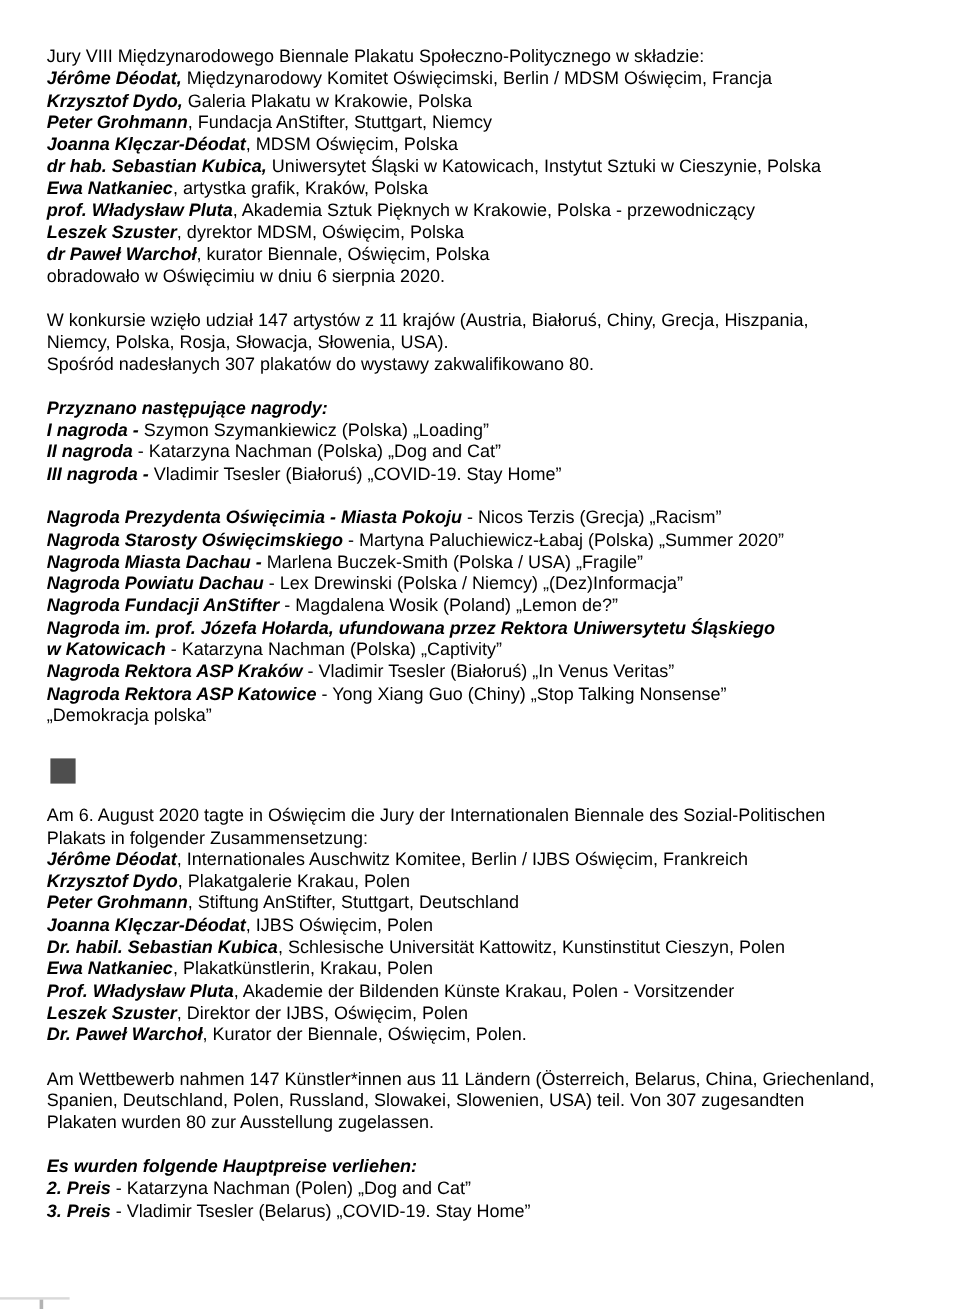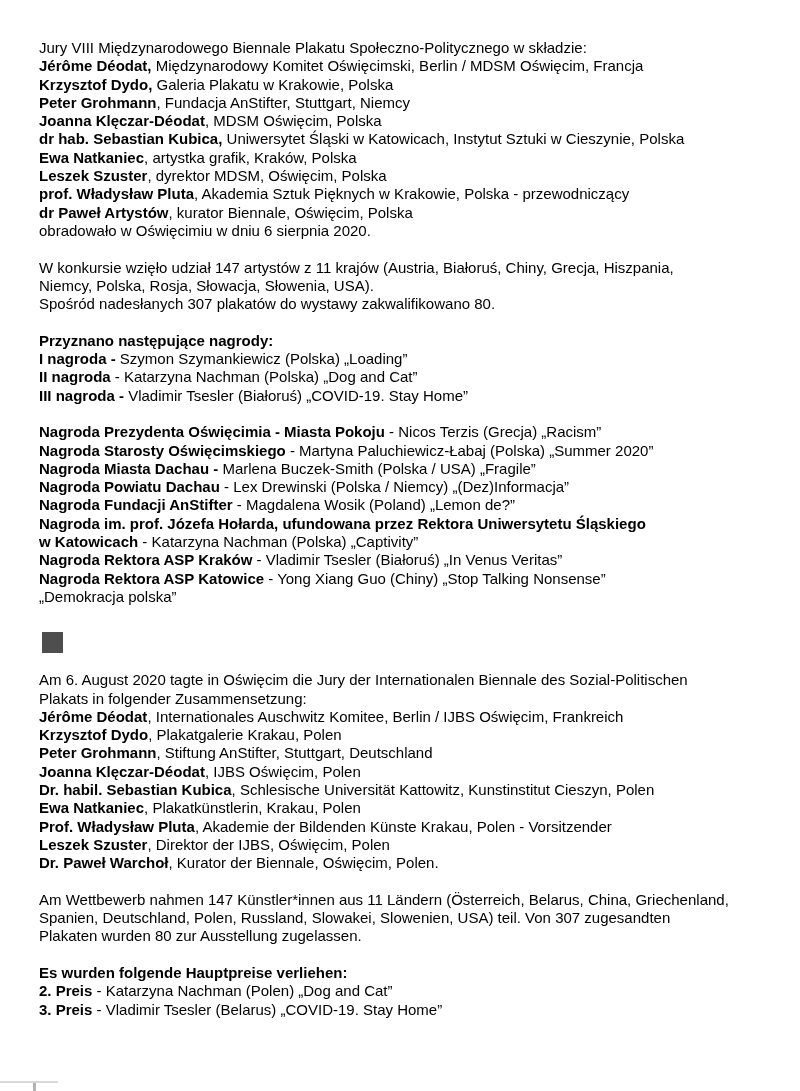--- a/index.html
+++ b/index.html
@@ -30,20 +30,21 @@
     line-height: 18.3px;
   }
   .block {
     margin: 0 0 18.3px 0;
   }
   .line {
     white-space: pre;
   }
   .seg.b {
     font-weight: bold;
+    font-style: italic;
   }
   .square {
     width: 21px;
     height: 21px;
     margin: 26px 0 18px 3px;
   }
   .frag-h {
     position: absolute;
     left: 0;
     top: 1081px;
@@ -64,23 +65,23 @@
 <div class="page" style="background: rgb(255, 255, 255);">
   <div class="content" style="color: rgb(0, 0, 0);">
       <div class="block">
         <div class="line"><span class="seg">Jury VIII Międzynarodowego Biennale Plakatu Społeczno-Politycznego w składzie:</span></div>
         <div class="line"><span class="seg b">Jérôme Déodat,</span><span class="seg"> Międzynarodowy Komitet Oświęcimski, Berlin / MDSM Oświęcim, Francja</span></div>
         <div class="line"><span class="seg b">Krzysztof Dydo,</span><span class="seg"> Galeria Plakatu w Krakowie, Polska</span></div>
         <div class="line"><span class="seg b">Peter Grohmann</span><span class="seg">, Fundacja AnStifter, Stuttgart, Niemcy</span></div>
         <div class="line"><span class="seg b">Joanna Klęczar-Déodat</span><span class="seg">, MDSM Oświęcim, Polska</span></div>
         <div class="line"><span class="seg b">dr hab. Sebastian Kubica,</span><span class="seg"> Uniwersytet Śląski w Katowicach, Instytut Sztuki w Cieszynie, Polska</span></div>
         <div class="line"><span class="seg b">Ewa Natkaniec</span><span class="seg">, artystka grafik, Kraków, Polska</span></div>
+        <div class="line"><span class="seg b">prof. Władysław Pluta</span><span class="seg">, Akademia Sztuk Pięknych w Krakowie, Polska - przewodniczący</span></div>
         <div class="line"><span class="seg b">Leszek Szuster</span><span class="seg">, dyrektor MDSM, Oświęcim, Polska</span></div>
-        <div class="line"><span class="seg b">prof. Władysław Pluta</span><span class="seg">, Akademia Sztuk Pięknych w Krakowie, Polska - przewodniczący</span></div>
-        <div class="line"><span class="seg b">dr Paweł Artystów</span><span class="seg">, kurator Biennale, Oświęcim, Polska</span></div>
+        <div class="line"><span class="seg b">dr Paweł Warchoł</span><span class="seg">, kurator Biennale, Oświęcim, Polska</span></div>
         <div class="line"><span class="seg">obradowało w Oświęcimiu w dniu 6 sierpnia 2020.</span></div>
       </div>
       <div class="block">
         <div class="line"><span class="seg">W konkursie wzięło udział 147 artystów z 11 krajów (Austria, Białoruś, Chiny, Grecja, Hiszpania,</span></div>
         <div class="line"><span class="seg">Niemcy, Polska, Rosja, Słowacja, Słowenia, USA).</span></div>
         <div class="line"><span class="seg">Spośród nadesłanych 307 plakatów do wystawy zakwalifikowano 80.</span></div>
       </div>
       <div class="block">
         <div class="line"><span class="seg b">Przyznano następujące nagrody:</span></div>
         <div class="line"><span class="seg b">I nagroda -</span><span class="seg"> Szymon Szymankiewicz (Polska) „Loading”</span></div>

